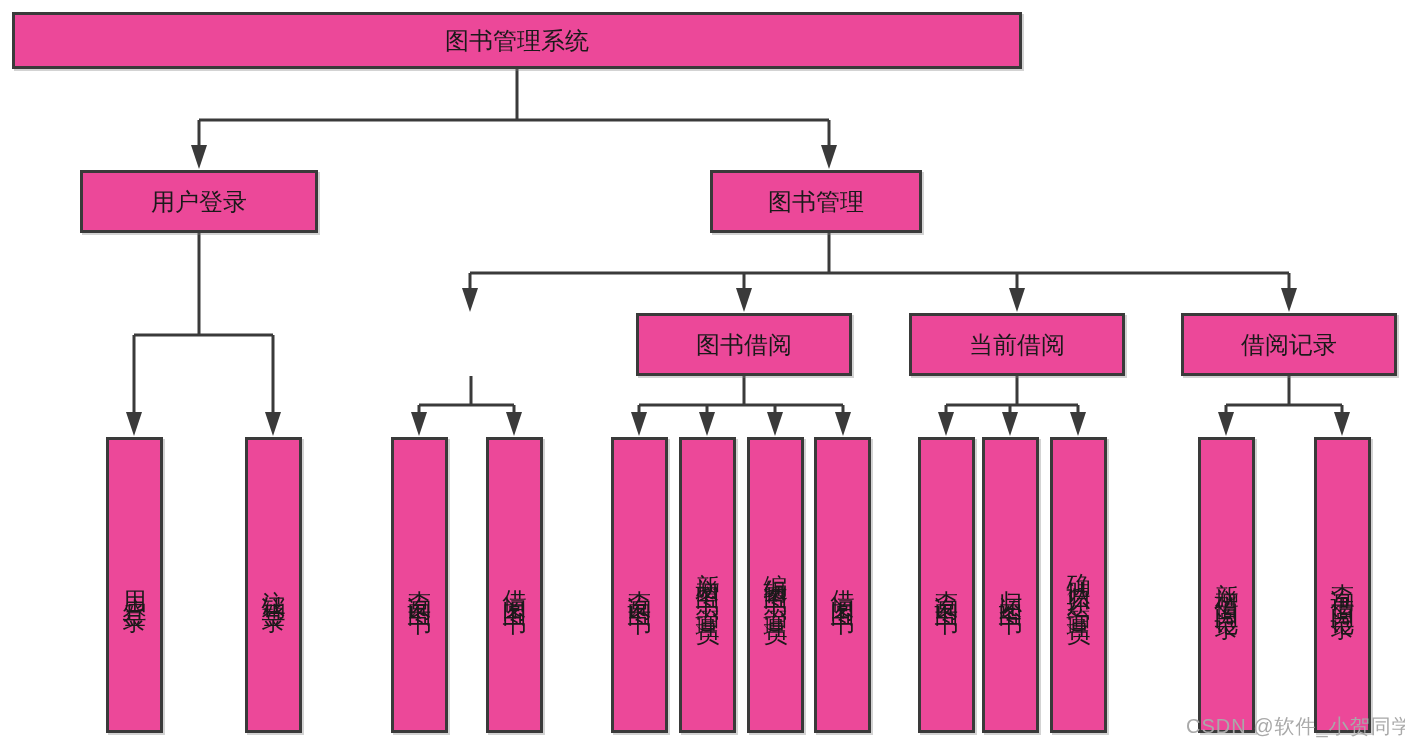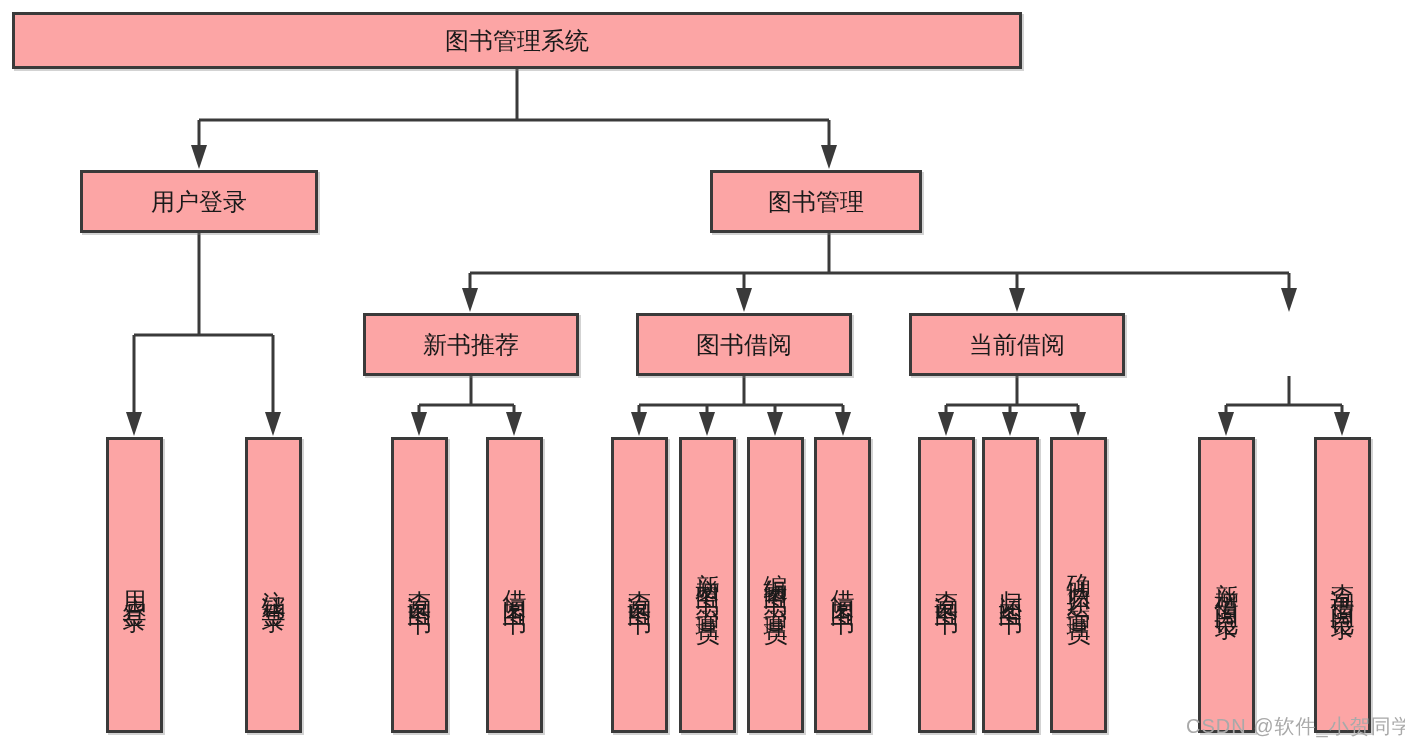--- a/index.html
+++ b/index.html
@@ -15,21 +15,21 @@
     background:var(--bg);
     font-family:"Liberation Sans","DejaVu Sans",sans-serif;
     overflow:hidden;
   }
   .wires{position:absolute;left:0;top:0;width:1405px;height:747px;}
   .wires .stroke{stroke:var(--line);stroke-width:3;fill:none;}
   .wires .head{fill:var(--line);stroke:none;}
   .box{
     position:absolute;
     box-sizing:border-box;
-    background:#fca5a5;
+    background:#ec4899;
     border:3px solid var(--line);
     display:flex;align-items:center;justify-content:center;
     font-size:24px;color:var(--text);
     box-shadow:2px 2px 0 rgba(130,130,130,0.35);
     line-height:1;
     z-index:2;
   }
   .leaf{
     writing-mode:vertical-rl;
     text-orientation:mixed;
@@ -114,23 +114,23 @@
       <polygon class="head" points="1218,412 1234,412 1226,436"></polygon>
       <polygon class="head" points="1334,412 1350,412 1342,436"></polygon>
     </g>
   </svg>
 
   <div class="box" style="left:12px;top:12px;width:1010px;height:57px">图书管理系统</div>
 
   <div class="box" style="left:80px;top:170px;width:238px;height:63px">用户登录</div>
   <div class="box" style="left:710px;top:170px;width:212px;height:63px">图书管理</div>
 
-  <div class="box" style="left:363px;top:313px;width:216px;height:63px">新书推荐</div>
   <div class="box" style="left:909px;top:313px;width:216px;height:63px">当前借阅</div>
   <div class="box" style="left:636px;top:313px;width:216px;height:63px">图书借阅</div>
+  <div class="box" style="left:1181px;top:313px;width:216px;height:63px">借阅记录</div>
 
   <div class="box leaf" style="left:106px;top:437px;width:57px;height:296px">用户登录</div>
   <div class="box leaf" style="left:245px;top:437px;width:57px;height:296px">注销登录</div>
 
   <div class="box leaf" style="left:391px;top:437px;width:57px;height:296px">查询图书</div>
   <div class="box leaf" style="left:486px;top:437px;width:57px;height:296px">借阅图书</div>
 
   <div class="box leaf" style="left:611px;top:437px;width:57px;height:296px">查询图书</div>
   <div class="box leaf" style="left:679px;top:437px;width:57px;height:296px">新增图书（管理员）</div>
   <div class="box leaf" style="left:747px;top:437px;width:57px;height:296px">编辑图书（管理员）</div>

